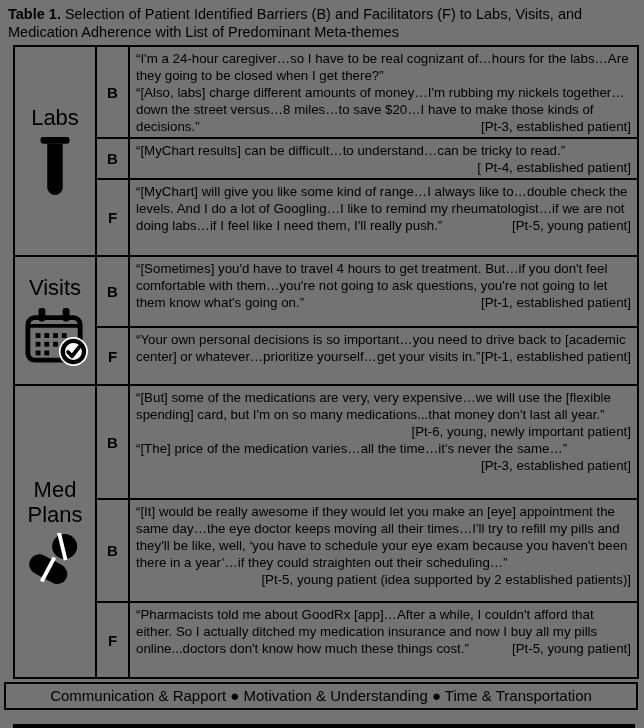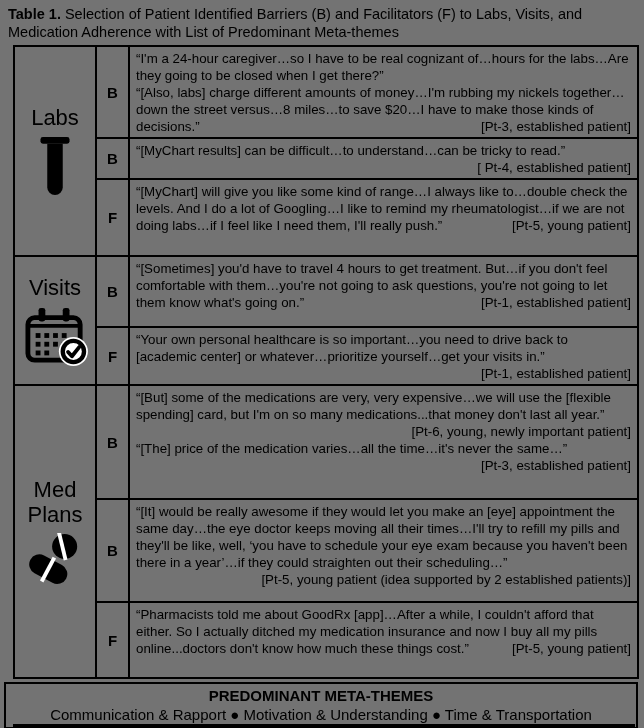--- a/index.html
+++ b/index.html
@@ -144,21 +144,21 @@
         </div>
       </td>
       <td class="bf-cell">B</td>
       <td class="quote-cell">
         <div class="qblock"><span>“[Sometimes] you'd have to travel 4 hours to get treatment. But…if you don't feel comfortable with them…you're not going to ask questions, you're not going to let them know what's going on.”</span><span class="attr">[Pt-1, established patient]</span></div>
       </td>
     </tr>
     <tr style="height:58px">
       <td class="bf-cell">F</td>
       <td class="quote-cell">
-        <div class="qblock"><span>“Your own personal healthcare is so important…you need to drive back to [academic center] or whatever…prioritize yourself…get your visits in.”</span><span class="attr">[Pt-1, established patient]</span></div>
+        <div class="qblock"><span>“Your own personal decisions is so important…you need to drive back to [academic center] or whatever…prioritize yourself…get your visits in.”</span><span class="attr">[Pt-1, established patient]</span></div>
       </td>
     </tr>
 
     <tr style="height:114px">
       <td class="cat-cell" rowspan="3">
         <div class="cat-inner">
           <div class="cat-label">Med Plans</div>
           <span>
             <svg width="60" height="54" viewBox="0 0 62 56">
               <g>
@@ -188,19 +188,18 @@
     <tr style="height:76px">
       <td class="bf-cell">F</td>
       <td class="quote-cell">
         <div class="qblock"><span>“Pharmacists told me about GoodRx [app]…After a while, I couldn't afford that either. So I actually ditched my medication insurance and now I buy all my pills online...doctors don't know how much these things cost.”</span><span class="attr">[Pt-5, young patient]</span></div>
       </td>
     </tr>
   </tbody>
     </table>
 
   <div class="footer-box">
-    <div class="footer-title">PREDOMINANT META-THEMES</div>
     <div class="footer-line">Communication &amp; Rapport ● Motivation &amp; Understanding ● Time &amp; Transportation</div>
   </div>
 
   <div class="bottom-bar"></div>
 
 </div>
 
 </body></html>

